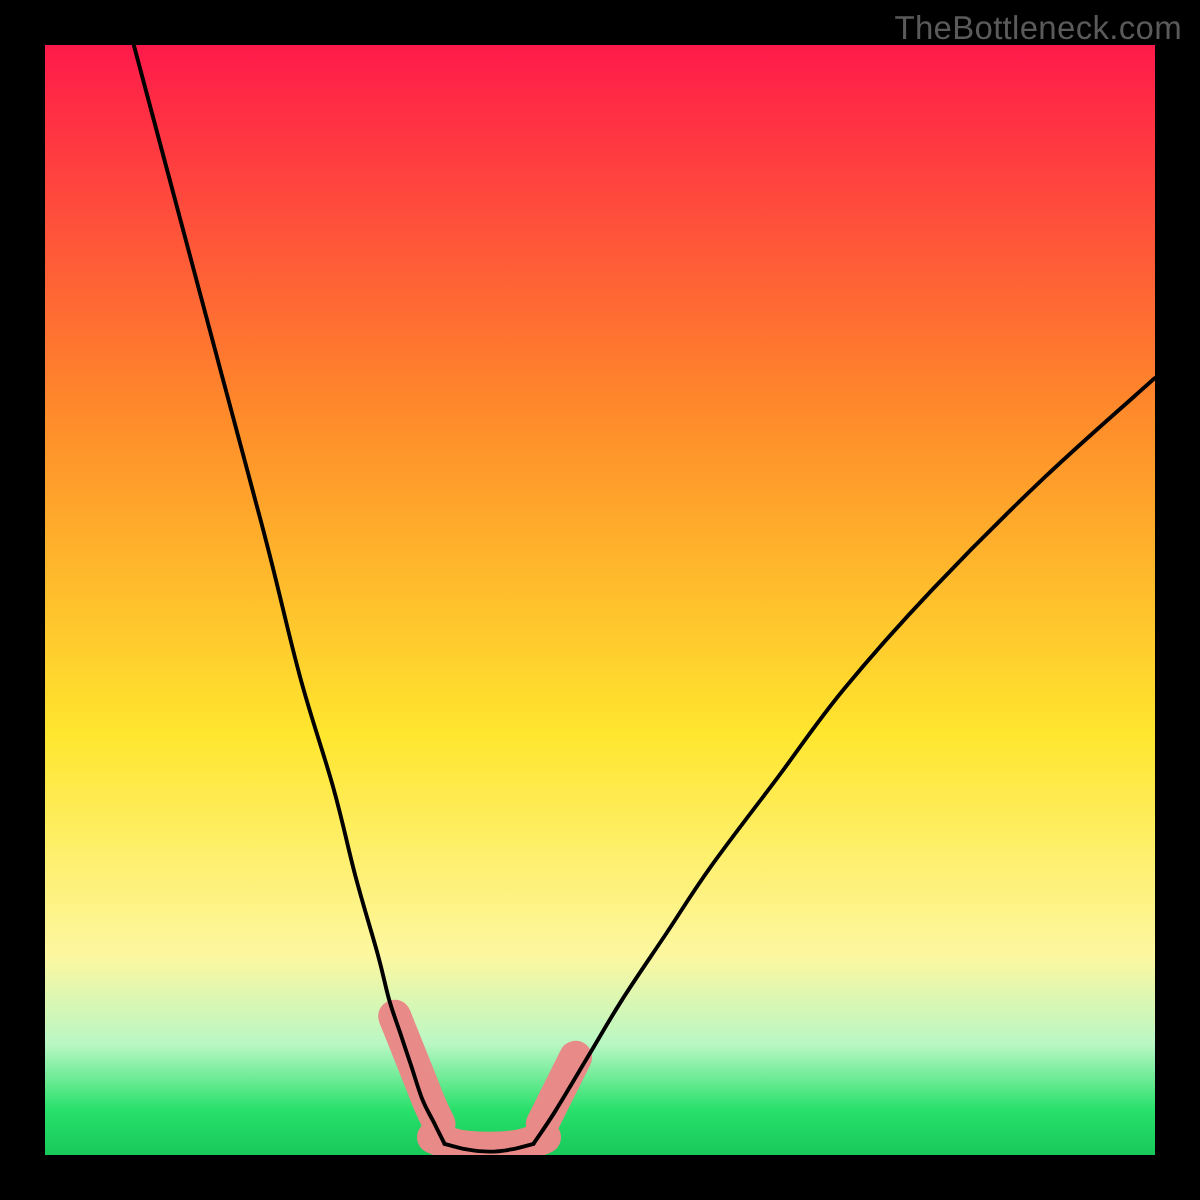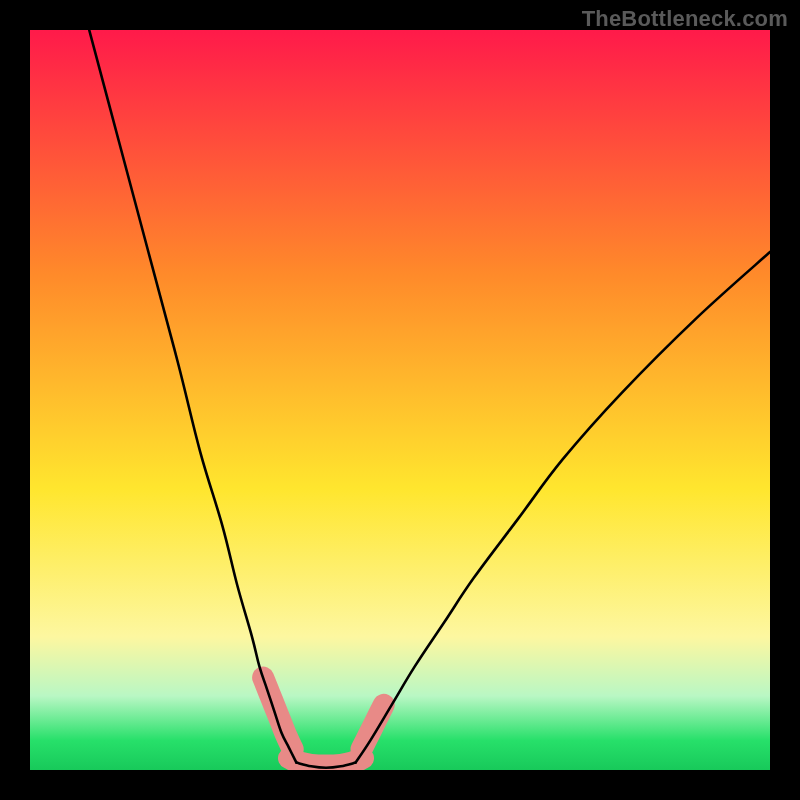--- a/index.html
+++ b/index.html
@@ -9,21 +9,21 @@
     width: 800px;
     height: 800px;
     background: #000;
   }
   .watermark {
     position: absolute;
     top: 6px;
     right: 12px;
     font-family: Arial, Helvetica, sans-serif;
     font-size: 22px;
-    font-weight: 700;
+    font-weight: 400;
     color: #5a5a5a;
     letter-spacing: 0.2px;
     z-index: 10;
   }
   .plot-area {
     position: absolute;
     left: 30px;
     top: 30px;
     width: 740px;
     height: 740px;

